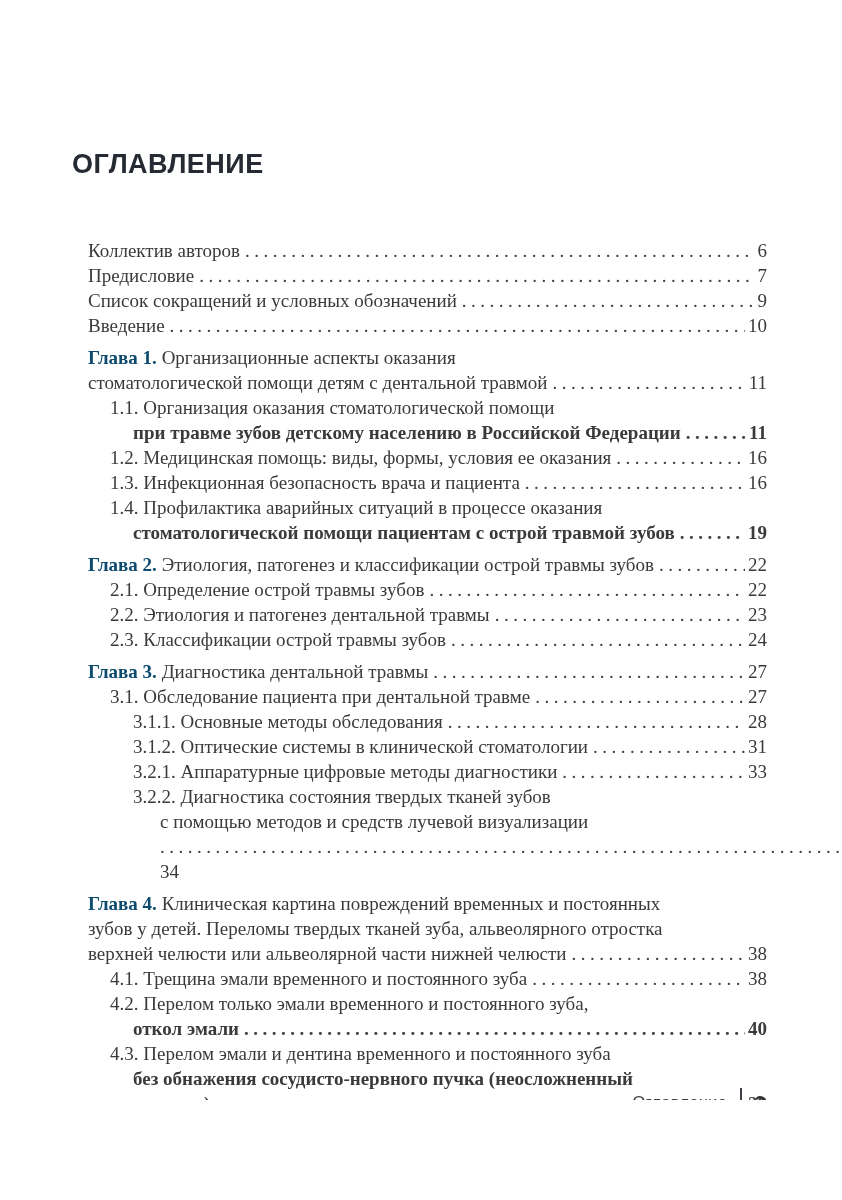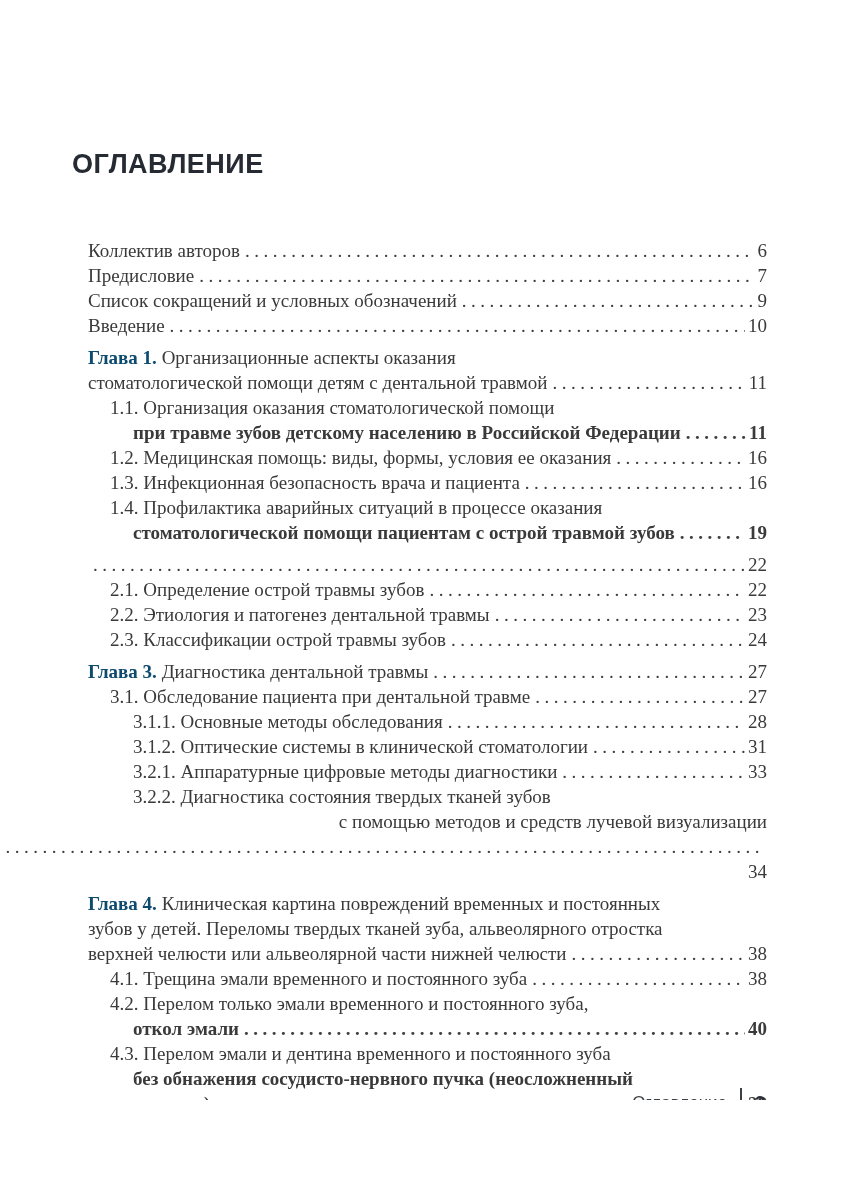--- a/index.html
+++ b/index.html
@@ -31,21 +31,21 @@
     top: 238px;
   }
   .entry { font-size: 19px; line-height: 25px; }
   .entry.chapter { margin-top: 7px; }
   .entry .chapter-prefix { font-weight: 700; color: #0c4a6e; }
   .line { display: flex; align-items: baseline; }
   .line .txt { white-space: nowrap; }
   
   .level1 .line { padding-left: 22px; }
   .level1 .line.cont { padding-left: 45px; font-weight: bold; }
-  .level2 .line { padding-left: 45px; align-items: flex-end; }
+  .level2 .line { padding-left: 45px; }
   .level2 .line.cont { padding-left: 67px; flex-direction: column; }
   .leader {
     flex: 1 1 auto;
     min-width: 10px;
     overflow: hidden;
     white-space: nowrap;
     margin: 0 3px 0 5px;
     color: #3f3f3f;
   }
   .leader::after {
@@ -141,20 +141,21 @@
           <span class="txt">1.4. Профилактика аварийных ситуаций в процессе оказания</span>
         </div>
         <div class="line cont">
           <span class="txt">стоматологической помощи пациентам с острой травмой зубов</span>
           <span class="leader"></span>
           <span class="pg">19</span>
         </div>
       </div>
       <div class="entry level0 chapter">
         <div class="line">
+          <span class="txt"><span class="chapter-prefix">Глава 2. </span>Этиология, патогенез и классификации острой травмы зубов</span>
           <span class="leader"></span>
           <span class="pg">22</span>
         </div>
       </div>
       <div class="entry level1">
         <div class="line">
           <span class="txt">2.1. Определение острой травмы зубов</span>
           <span class="leader"></span>
           <span class="pg">22</span>
         </div>

